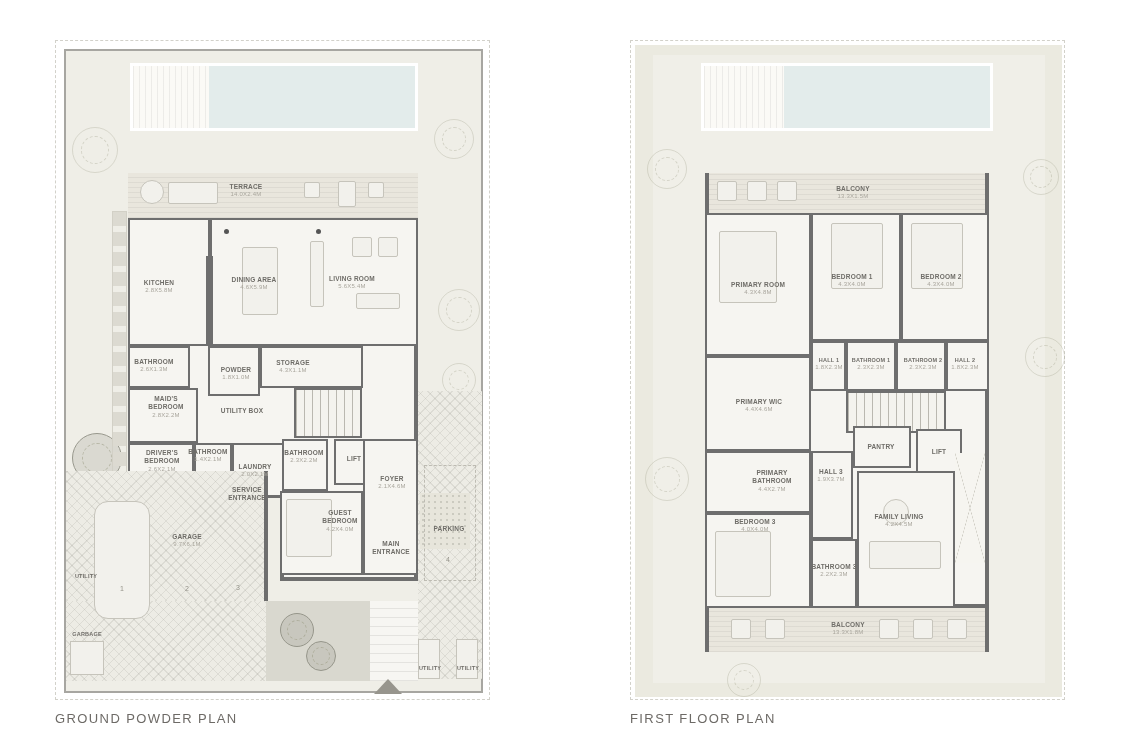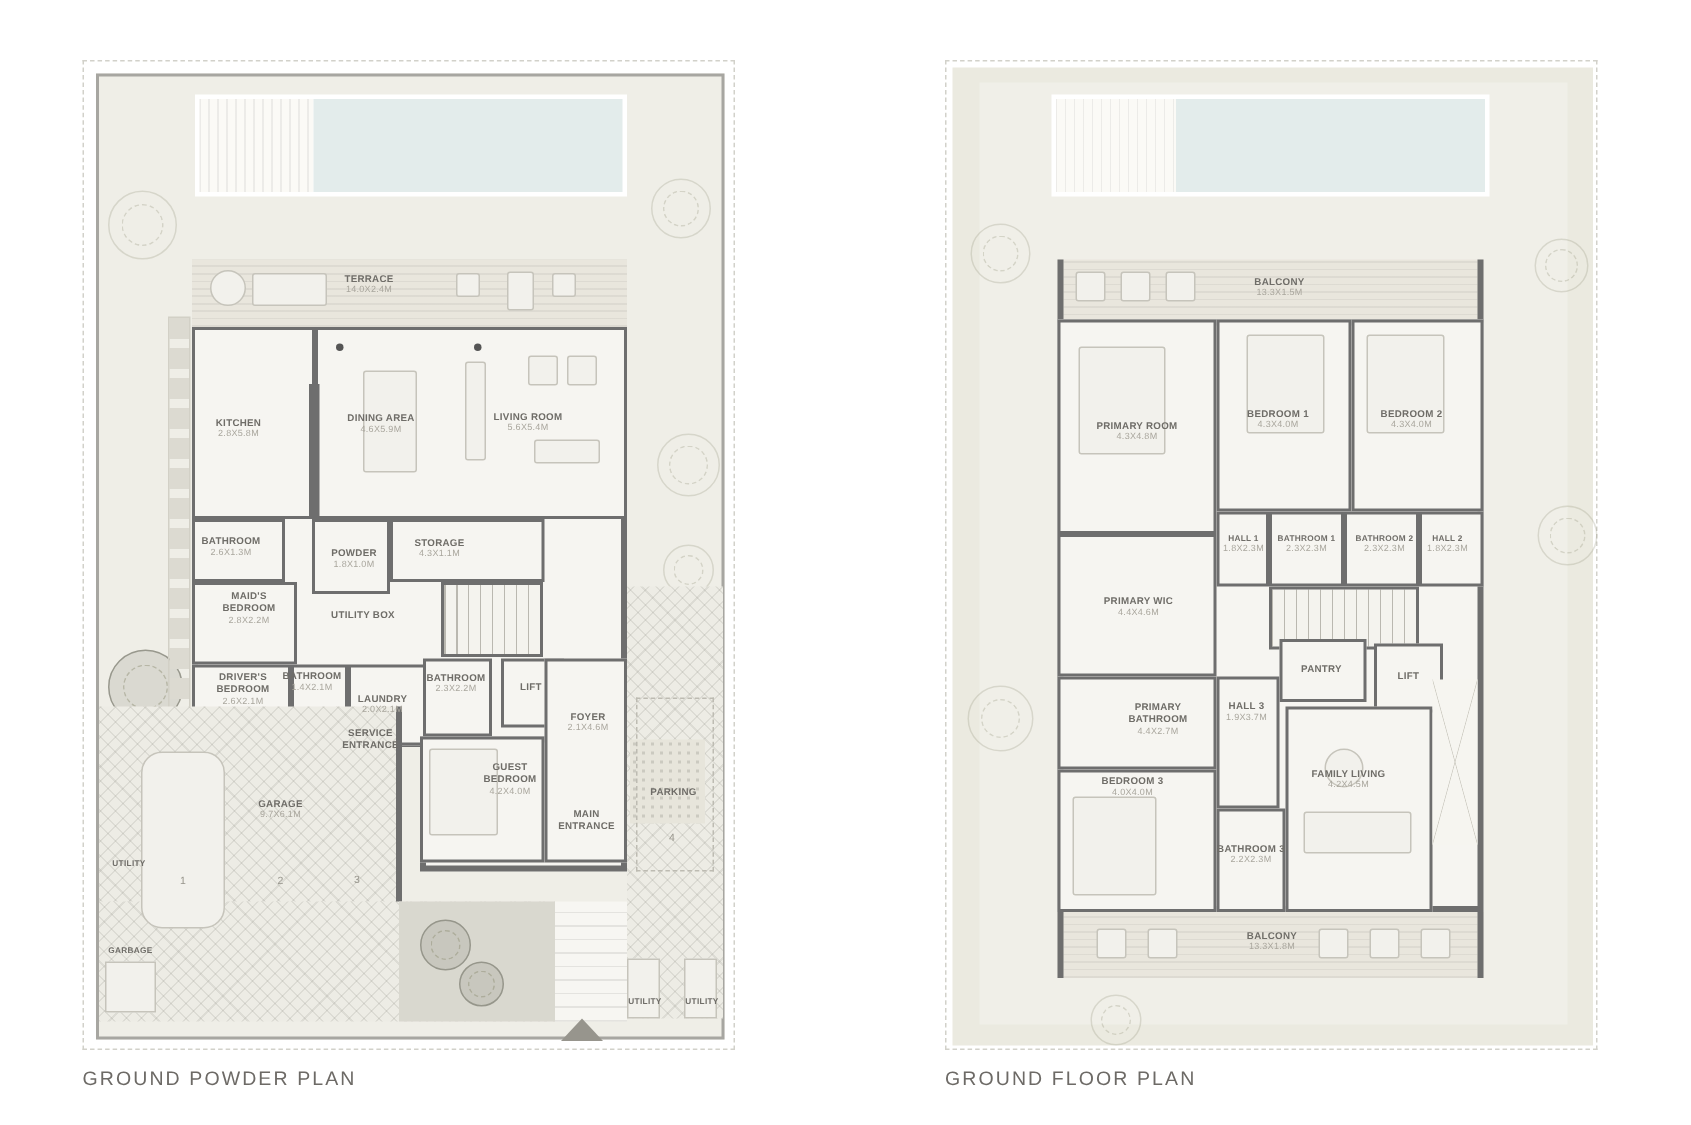--- a/index.html
+++ b/index.html
@@ -335,14 +335,14 @@
       <div class="nm">FAMILY LIVING</div>
       <div class="dm">4.2X4.5M</div>
     </div>
     <div class="lbl" style="left:217px;top:588px;">
       <div class="nm">BALCONY</div>
       <div class="dm">13.3X1.8M</div>
     </div>
   </section>
 
   <div class="caption" style="left:55px;top:711px;">GROUND POWDER PLAN</div>
-  <div class="caption" style="left:630px;top:711px;">GROUND FLOOR PLAN</div>
+  <div class="caption" style="left:630px;top:711px;">FIRST FLOOR PLAN</div>
 </div>
 
 </body></html>

